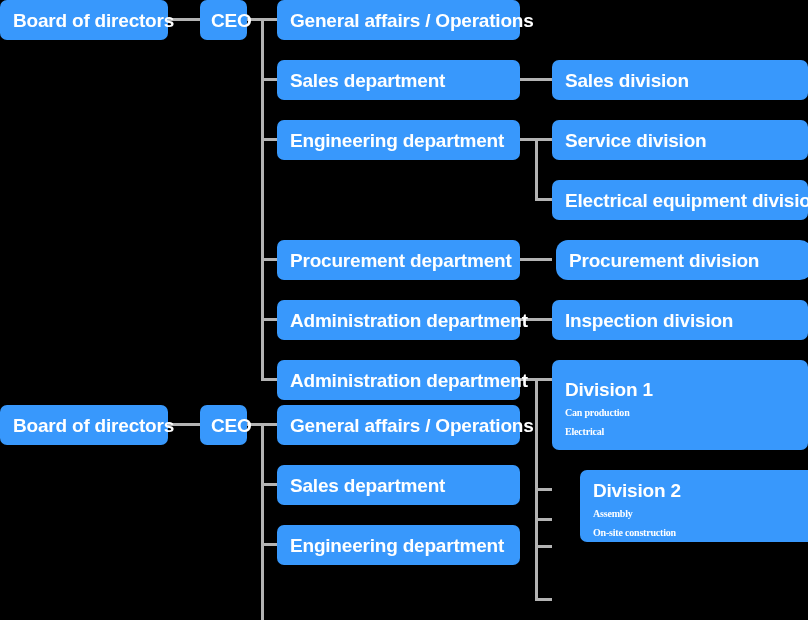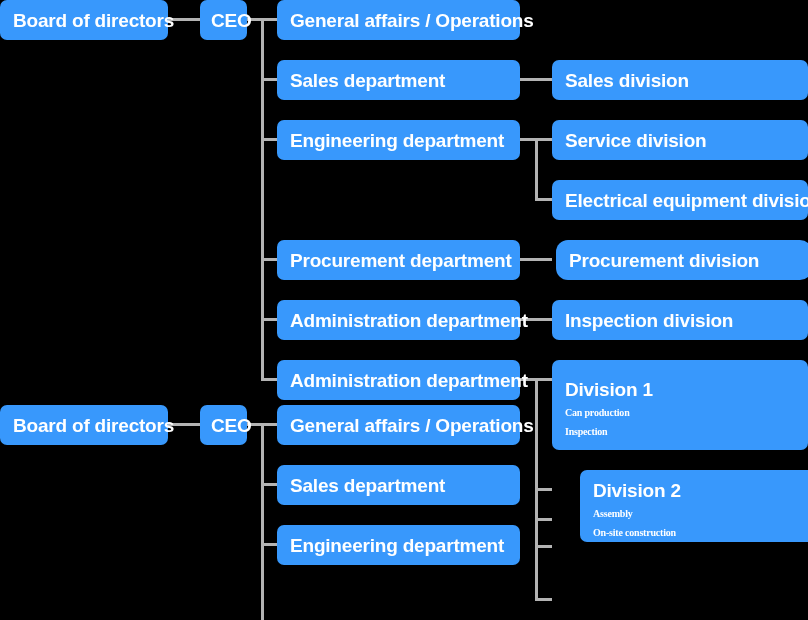--- a/index.html
+++ b/index.html
@@ -148,21 +148,21 @@
     <span class="title">Procurement division</span>
   </div>
 
   <div class="node" style="left:552px; top:300px; width:256px; height:40px;">
     <span class="title">Inspection division</span>
   </div>
 
   <div class="node multi" style="left:552px; top:360px; width:256px; height:90px;">
     <span class="title">Division 1</span>
     <span class="sub">Can production</span>
-    <span class="sub">Inspection</span>
+    <span class="sub">Electrical</span>
   </div>
 
   <div class="node multi" style="left:580px; top:470px; width:256px; height:72px;">
     <span class="title">Division 2</span>
     <span class="sub">Assembly</span>
     <span class="sub">On-site construction</span>
   </div>
 
 
   <div class="line h" style="left:168px; top:423px; width:34px;"></div>

